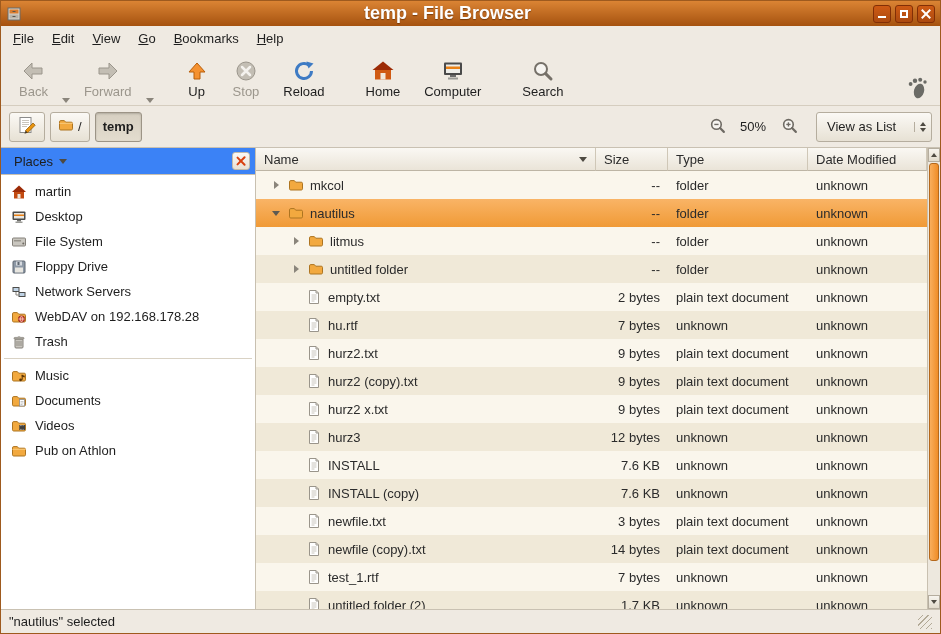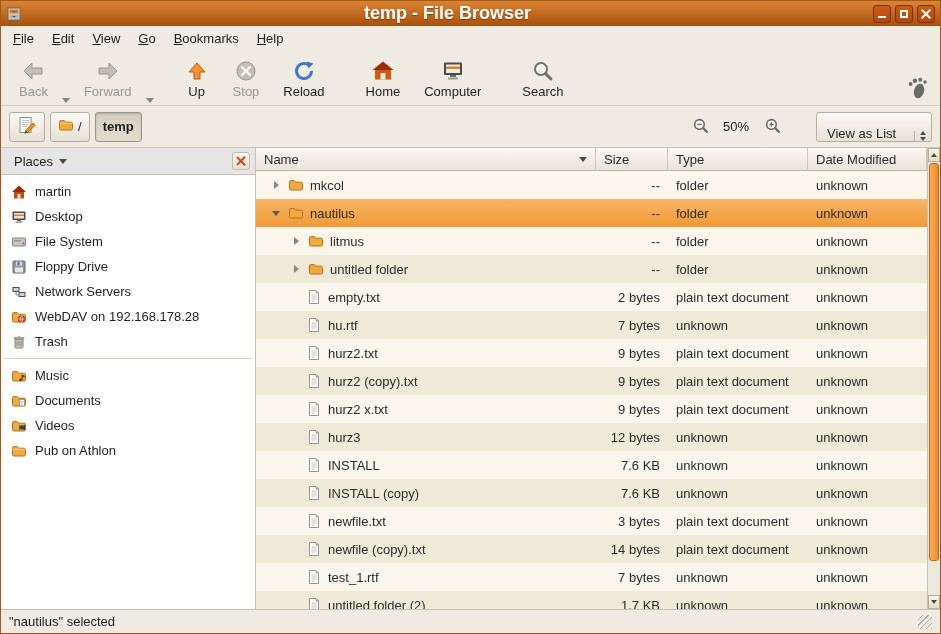--- a/index.html
+++ b/index.html
@@ -42,29 +42,29 @@
   .exp-closed{width:0;height:0;border-top:4px solid transparent;border-bottom:4px solid transparent;border-left:5px solid #8A857B}
   .exp-open{width:0;height:0;border-left:4px solid transparent;border-right:4px solid transparent;border-top:5px solid #5E5A52}
 
   
   .locationbar{flex:0 0 42px;display:flex;align-items:center;gap:5px;padding:0 8px;background:#EFEAE2;border-bottom:1px solid #C9C1B2}
   .loc-btn{height:30px;min-width:32px;display:flex;align-items:center;justify-content:center;gap:4px;background:linear-gradient(#FBF9F5,#E7E1D4);border:1px solid #B5AD9E;border-radius:3px;padding:0 7px}
   .loc-btn.pressed{background:linear-gradient(#D6CFC1,#E3DCCE);box-shadow:inset 0 1px 2px rgba(0,0,0,.18);border-color:#9C9486;font-weight:bold}
   .zoom-group{margin-left:auto;display:flex;align-items:center;gap:8px}
   .zoom-btn{width:24px;height:24px;display:flex;align-items:center;justify-content:center;border-radius:3px}
   .zoom-label{min-width:32px;text-align:center}
-  .viewas{margin-left:27px;height:30px;display:flex;align-items:flex-end;background:linear-gradient(#FBF9F5,#E7E1D4);border:1px solid #B5AD9E;border-radius:3px;min-width:116px}
+  .viewas{margin-left:10px;height:30px;display:flex;align-items:center;background:linear-gradient(#FBF9F5,#E7E1D4);border:1px solid #B5AD9E;border-radius:3px;min-width:116px}
   .viewas .txt{flex:1;display:flex;align-items:center;padding:0 10px;white-space:nowrap}
   .viewas .spin{border-left:1px solid #B5AD9E;width:17px;display:flex;flex-direction:column;align-items:center;justify-content:center;gap:2px}
 
   
   .main{flex:1;display:flex;min-height:0}
 
   .sidebar{width:255px;flex:0 0 255px;background:#fff;border-right:1px solid #C8C0B0;display:flex;flex-direction:column}
-  .sidebar-header{flex:0 0 27px;background:#e5e5e5;border-bottom:1px solid #C8C0B0;display:flex;align-items:center;padding:0 5px}
+  .sidebar-header{flex:0 0 27px;background:#3b82f6;border-bottom:1px solid #C8C0B0;display:flex;align-items:center;padding:0 5px}
   .places-btn{display:flex;align-items:center;gap:6px;padding:3px 8px;border-radius:3px}
   .side-close{margin-left:auto;width:18px;height:18px;border:1px solid #C2BAAA;border-radius:3px;background:linear-gradient(#FBF9F5,#E7E1D4);display:flex;align-items:center;justify-content:center}
   .x-red{position:relative;width:10px;height:10px}
   .x-red::before,.x-red::after{content:"";position:absolute;left:4px;top:-1px;width:2.4px;height:12px;background:#D8400F;border-radius:1px}
   .x-red::before{transform:rotate(45deg)}
   .x-red::after{transform:rotate(-45deg)}
   .side-list{padding-top:4px}
   .side-item{display:flex;align-items:center;gap:8px;height:25px;padding:0 8px 0 10px}
   .side-item .silbl{white-space:nowrap}
   .side-sep{height:1px;background:#D9D2C4;margin:4px 3px}

